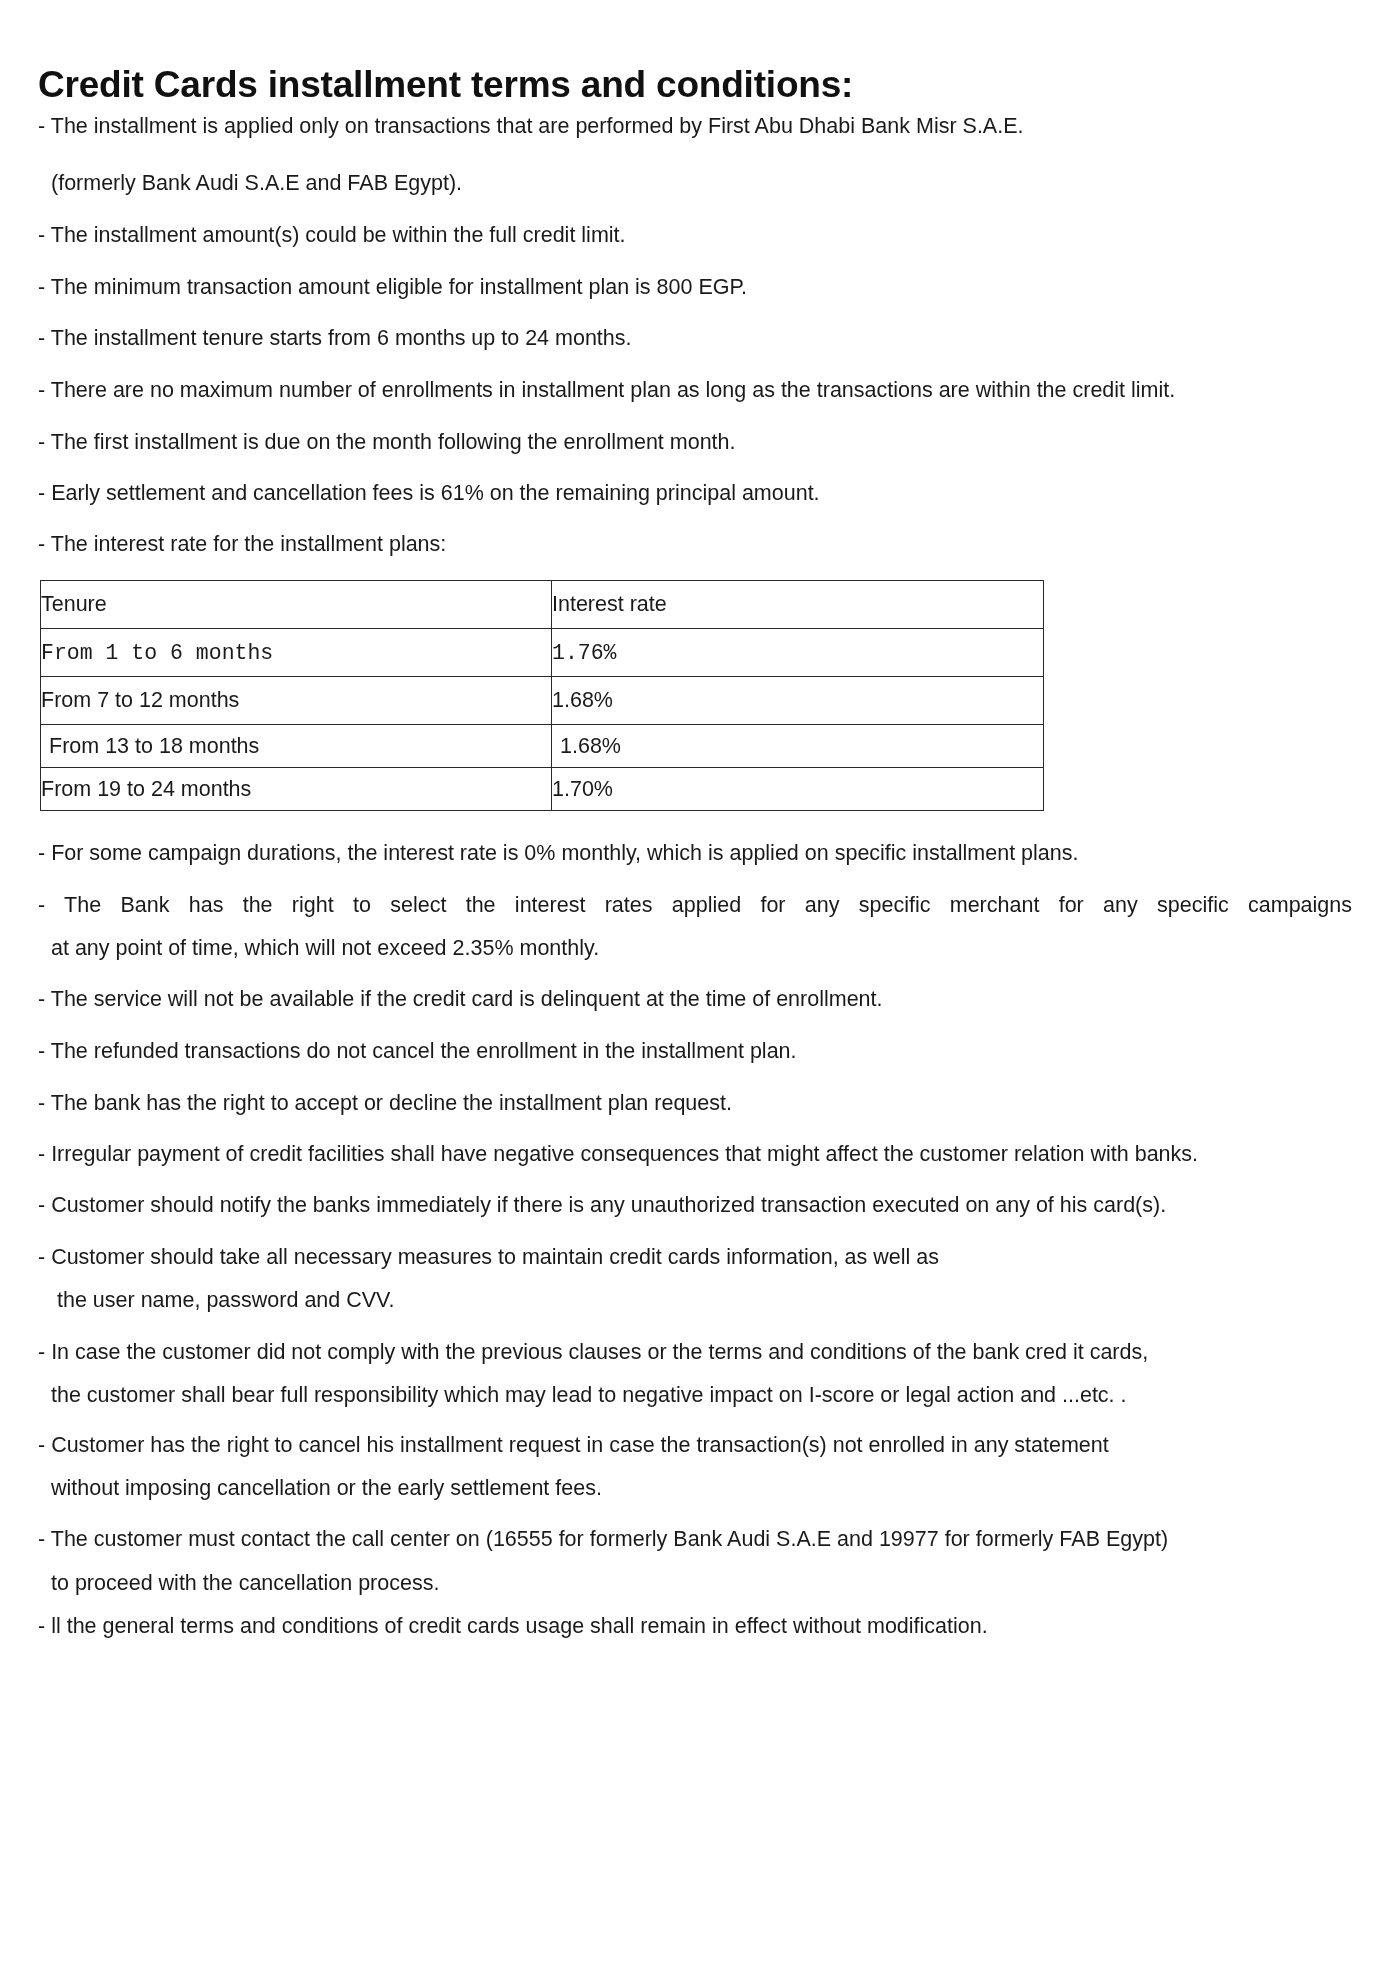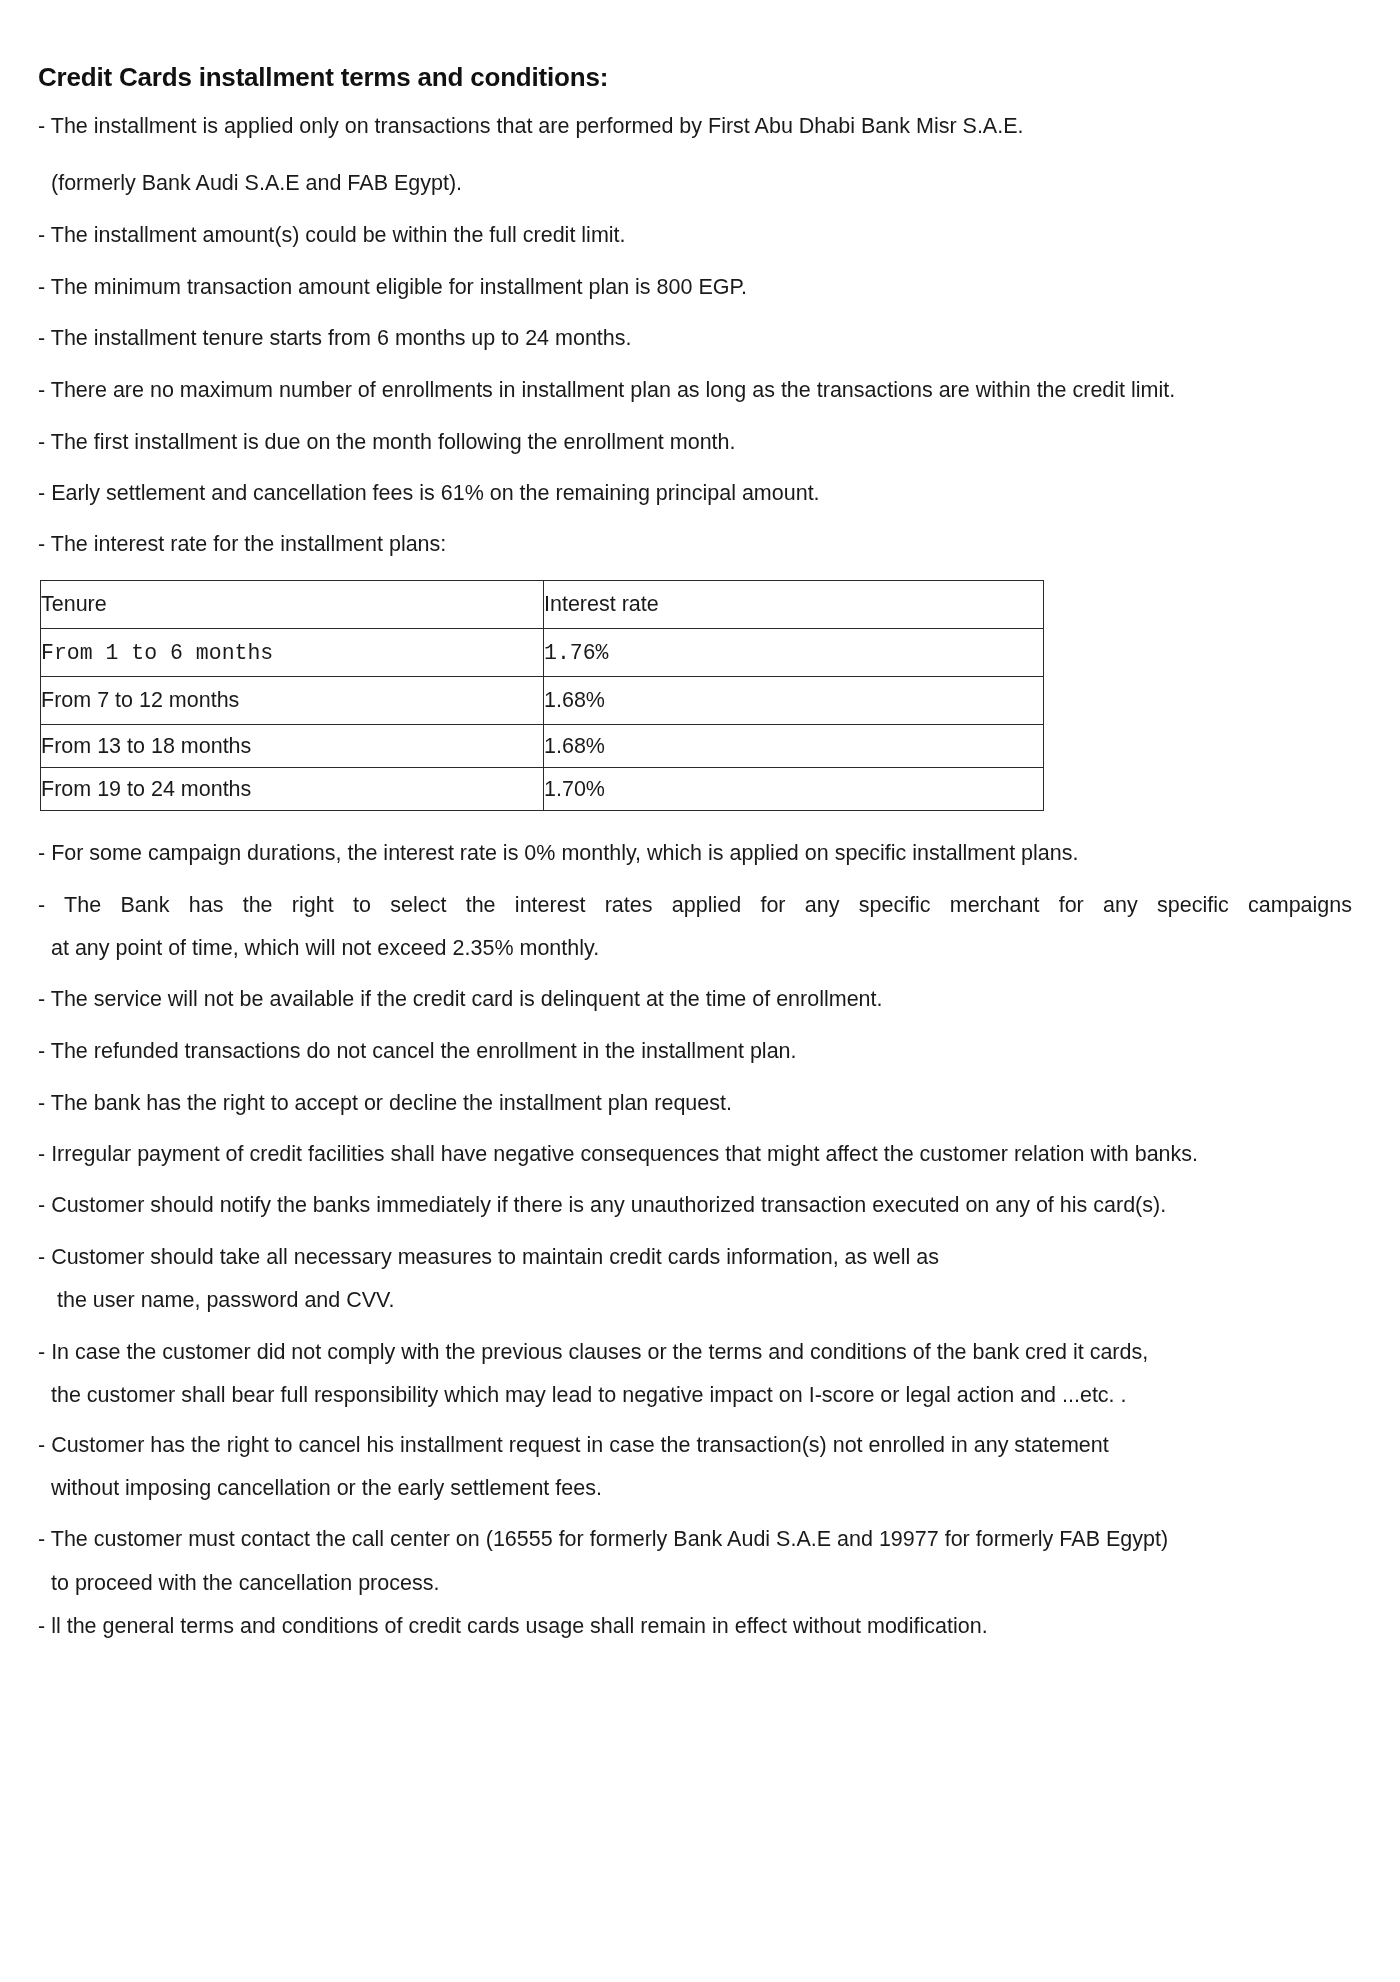--- a/index.html
+++ b/index.html
@@ -1,31 +1,31 @@
 <!DOCTYPE html>
 <html><head>
 <meta charset="utf-8">
 <style>
   html, body { margin: 0; padding: 0; background: #ffffff; }
   body { width: 1400px; height: 1982px; position: relative; overflow: hidden;
          font-family: "Liberation Sans", "DejaVu Sans", sans-serif; color: #161616; }
-  .title { position: absolute; left: 38px; top: 42px; font-size: 26px; font-weight: bold;
+  .title { position: absolute; left: 38px; top: 42px; font-size: 37px; font-weight: bold;
            line-height: 36px; white-space: nowrap; color: #111; letter-spacing: -0.2px; }
   .line { position: absolute; left: 38px; height: 28px; line-height: 28px; font-size: 21.5px;
           white-space: nowrap; color: #1a1a1a; }
   .line.cont { left: 51px; }
   .line.cont2 { left: 57px; }
   .line.justify { width: 1314px; text-align: justify; text-align-last: justify; white-space: normal; }
   table.rates { position: absolute; left: 40px; top: 580px; width: 1004px; border-collapse: collapse; }
   table.rates td, table.rates th { border: 1.5px solid #2a2a2a; text-align: left; font-weight: normal;
           font-size: 21.5px; color: #1a1a1a; padding: 0; }
   table.rates th { height: 47px; }
   table.rates tr.r1 td { height: 47px; font-family: Liberation Mono, monospace; }
   table.rates tr.r2 td { height: 47px; }
-  table.rates tr.r3 td { height: 42px; }
+  table.rates tr.r3 td { height: 42px; padding-left: 8px; }
   table.rates tr.r4 td { height: 42px; }
   table.rates .c1 { width: 502px; }
 </style>
 </head>
 <body>
 
 <h1 class="title">Credit Cards installment terms and conditions:</h1>
 
 <div class="line" style="top:112px">- The installment is applied only on transactions that are performed by First Abu Dhabi Bank Misr S.A.E.</div>
 <div class="line cont" style="top:169px">(formerly Bank Audi S.A.E and FAB Egypt).</div>

